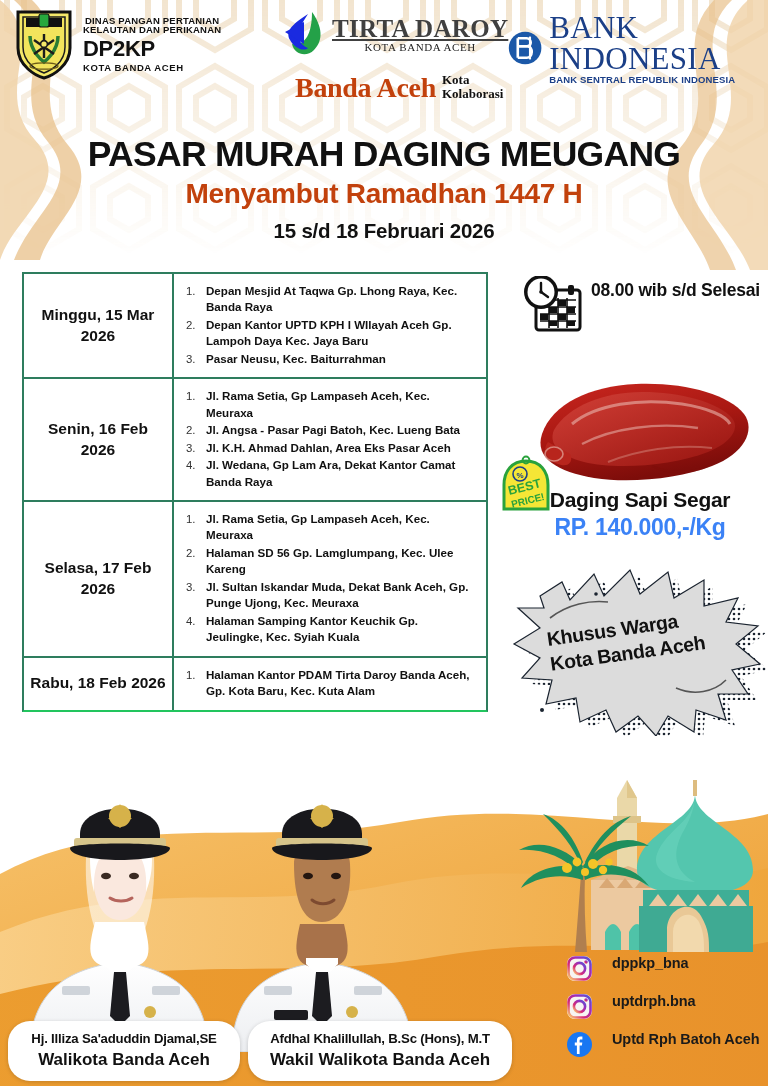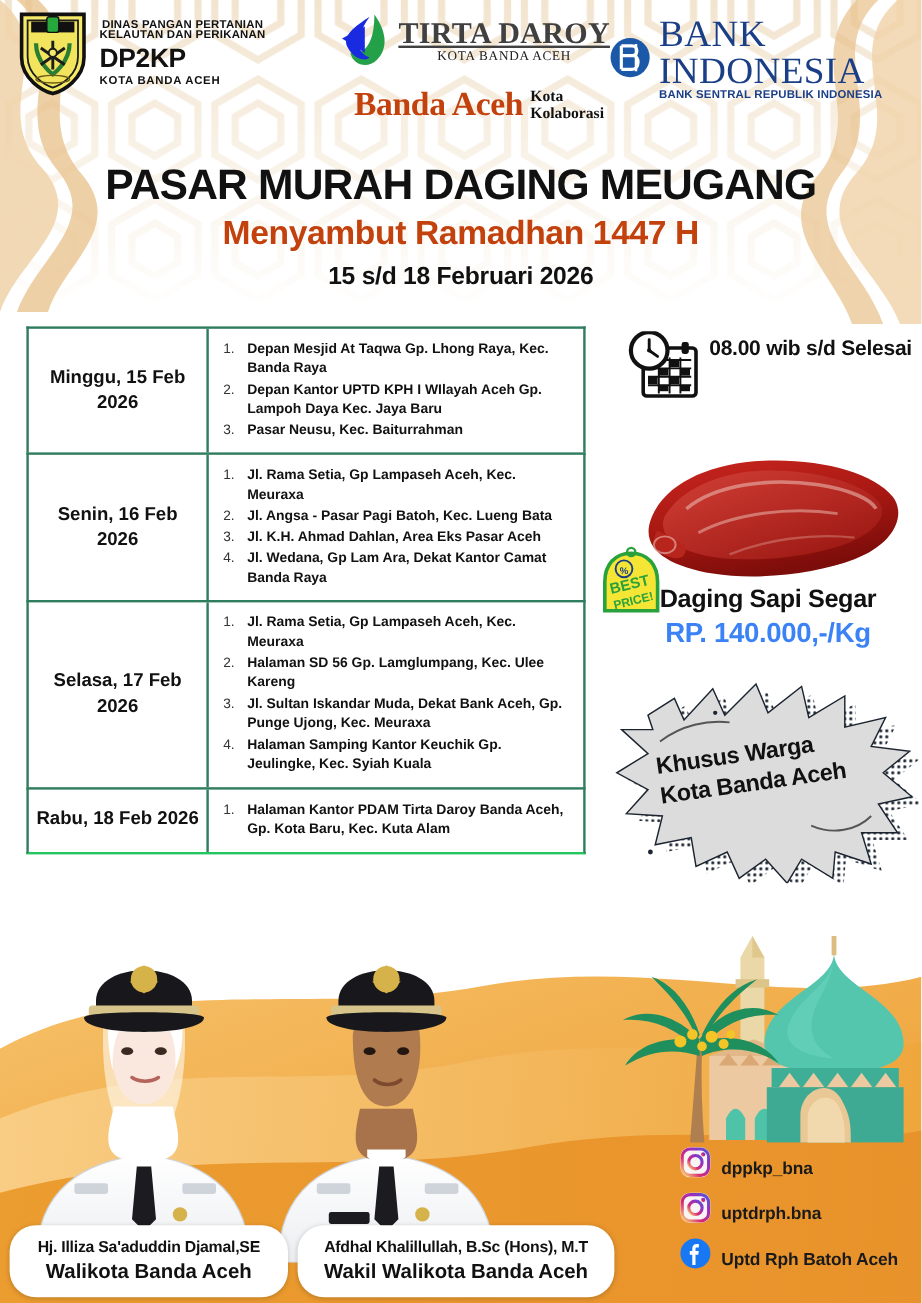--- a/index.html
+++ b/index.html
@@ -103,21 +103,21 @@
     text-align:center; padding:9px 10px 10px; line-height:1.3;
     box-shadow:0 1px 4px rgba(0,0,0,.18);
   }
   .np1 { left:8px; top:1021px; width:232px; }
   .np2 { left:248px; top:1021px; width:264px; }
   .np-name { font-size:13.2px; font-weight:bold; color:#111; letter-spacing:-.2px;}
   .np-role { font-size:17px; font-weight:bold; color:#111; margin-top:2px;}
 
   
   .socials { position:absolute; left:566px; top:955px; z-index:5; }
-  .srow2 { display:flex; align-items:flex-end; gap:8px; margin-bottom:11px;}
+  .srow2 { display:flex; align-items:flex-start; gap:19px; margin-bottom:11px;}
   .sicon { width:27px; height:27px; flex:0 0 27px;}
   .shandle { font-size:14.5px; font-weight:bold; color:#1a1a1a; letter-spacing:-.1px;}
 </style>
 </head>
 <body>
 
 <div class="poster">
 
   <svg class="bg-pattern" viewBox="0 0 768 300" preserveAspectRatio="none">
     <defs>
@@ -224,21 +224,21 @@
 
   <div class="titles">
     <div class="title-main">PASAR MURAH DAGING MEUGANG</div>
     <div class="title-sub">Menyambut Ramadhan 1447 H</div>
     <div class="title-date">15 s/d 18 Februari 2026</div>
   </div>
 
   <div class="schedule">
 
     <div class="srow">
-      <div class="sday">Minggu, 15 Feb 2026</div>
+      <div class="sday">Minggu, 15 Mar 2026</div>
       <div class="sloc">
         <ol>
           <li>Depan Mesjid At Taqwa Gp. Lhong Raya, Kec. Banda Raya</li>
           <li>Depan Kantor UPTD KPH I WIlayah Aceh Gp. Lampoh Daya Kec. Jaya Baru</li>
           <li>Pasar Neusu, Kec. Baiturrahman</li>
         </ol>
       </div>
     </div>
 
     <div class="srow">

